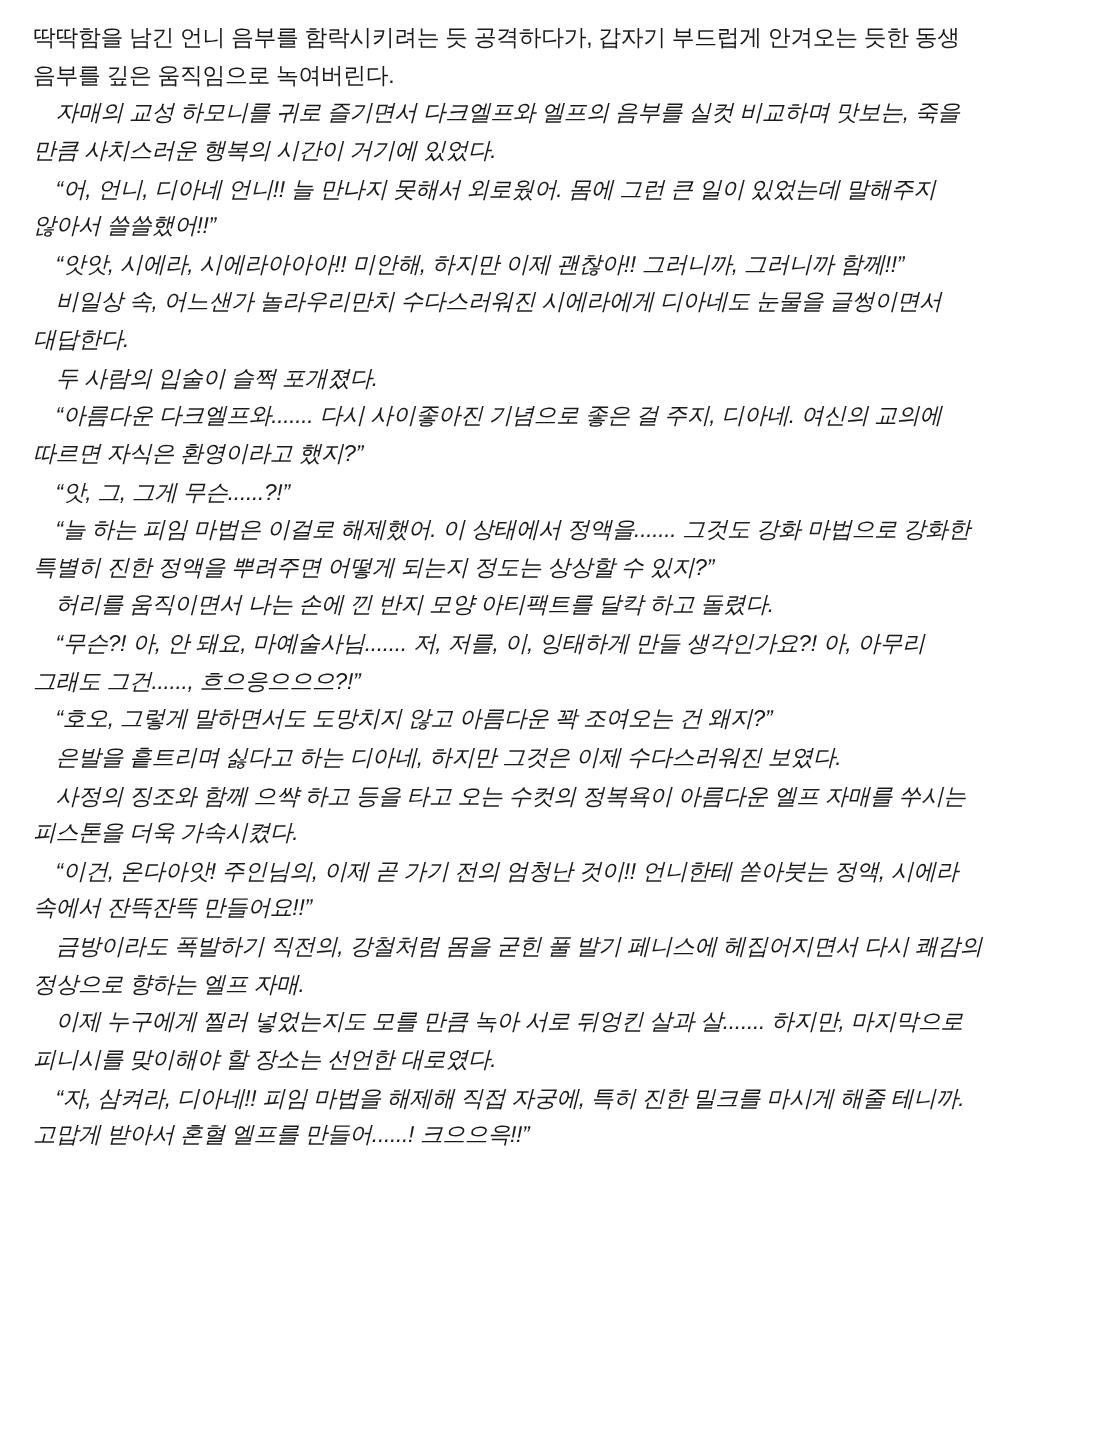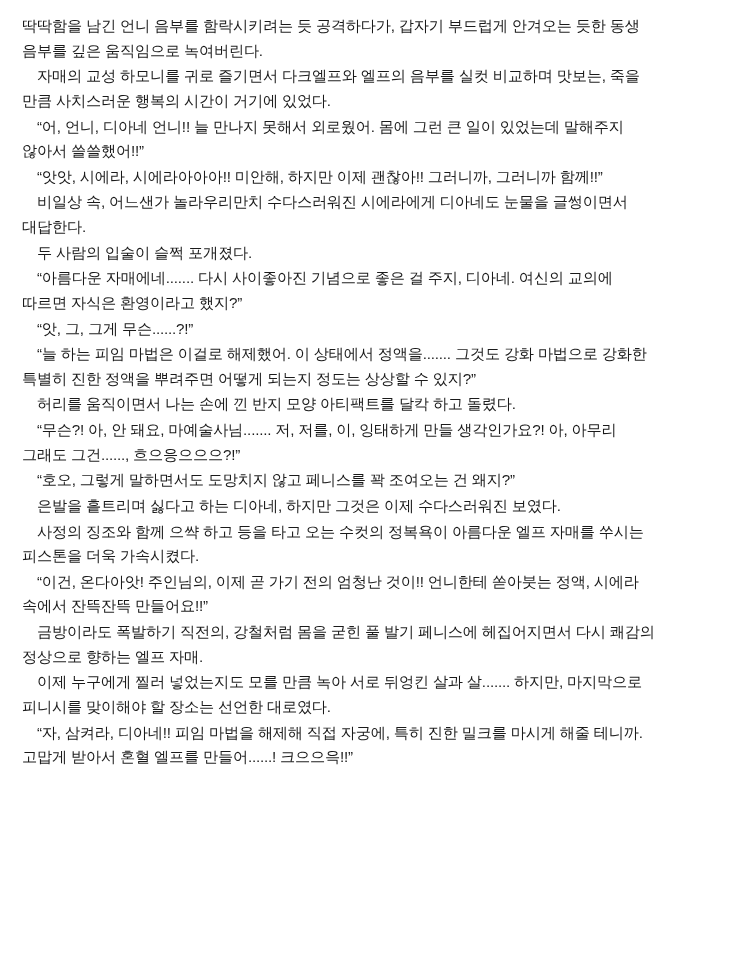--- a/index.html
+++ b/index.html
@@ -25,40 +25,41 @@
     font-size: 15.2px;
     line-height: 1.62;
     margin: 0 0 1px 0;
     text-align: left;
     letter-spacing: -0.2px;
     word-break: keep-all;
     white-space: pre-wrap;
   }
   .indent {
     text-indent: 15px;
+    font-style: italic;
   }
   .noindent {
     text-indent: 0;
   }
 </style>
 </head>
 <body>
 
 <div id="page">
   <p class="para noindent">딱딱함을 남긴 언니 음부를 함락시키려는 듯 공격하다가, 갑자기 부드럽게 안겨오는 듯한 동생 음부를 깊은 움직임으로 녹여버린다.</p>
   <p class="para indent">자매의 교성 하모니를 귀로 즐기면서 다크엘프와 엘프의 음부를 실컷 비교하며 맛보는, 죽을 만큼 사치스러운 행복의 시간이 거기에 있었다.</p>
   <p class="para indent">“어, 언니, 디아네 언니!! 늘 만나지 못해서 외로웠어. 몸에 그런 큰 일이 있었는데 말해주지 않아서 쓸쓸했어!!”</p>
   <p class="para indent">“앗앗, 시에라, 시에라아아아!! 미안해, 하지만 이제 괜찮아!! 그러니까, 그러니까 함께!!”</p>
   <p class="para indent">비일상 속, 어느샌가 놀라우리만치 수다스러워진 시에라에게 디아네도 눈물을 글썽이면서 대답한다.</p>
   <p class="para indent">두 사람의 입술이 슬쩍 포개졌다.</p>
-  <p class="para indent">“아름다운 자매에네....... 다시 사이좋아진 기념으로 좋은 걸 주지, 디아네. 여신의 교의에 따르면 자식은 환영이라고 했지?”</p>
+  <p class="para indent">“아름다운 다크엘프와....... 다시 사이좋아진 기념으로 좋은 걸 주지, 디아네. 여신의 교의에 따르면 자식은 환영이라고 했지?”</p>
   <p class="para indent">“앗, 그, 그게 무슨......?!”</p>
   <p class="para indent">“늘 하는 피임 마법은 이걸로 해제했어. 이 상태에서 정액을....... 그것도 강화 마법으로 강화한 특별히 진한 정액을 뿌려주면 어떻게 되는지 정도는 상상할 수 있지?”</p>
   <p class="para indent">허리를 움직이면서 나는 손에 낀 반지 모양 아티팩트를 달칵 하고 돌렸다.</p>
   <p class="para indent">“무슨?! 아, 안 돼요, 마예술사님....... 저, 저를, 이, 잉태하게 만들 생각인가요?! 아, 아무리 그래도 그건......, 흐으응으으으?!”</p>
-  <p class="para indent">“호오, 그렇게 말하면서도 도망치지 않고 페니스를 꽉 조여오는 건 왜지?”</p>
+  <p class="para indent">“호오, 그렇게 말하면서도 도망치지 않고 아름다운 꽉 조여오는 건 왜지?”</p>
   <p class="para indent">은발을 흩트리며 싫다고 하는 디아네, 하지만 그것은 이제 수다스러워진 보였다.</p>
   <p class="para indent">사정의 징조와 함께 으쌱 하고 등을 타고 오는 수컷의 정복욕이 아름다운 엘프 자매를 쑤시는 피스톤을 더욱 가속시켰다.</p>
   <p class="para indent">“이건, 온다아앗! 주인님의, 이제 곧 가기 전의 엄청난 것이!! 언니한테 쏟아붓는 정액, 시에라 속에서 잔뜩잔뜩 만들어요!!”</p>
   <p class="para indent">금방이라도 폭발하기 직전의, 강철처럼 몸을 굳힌 풀 발기 페니스에 헤집어지면서 다시 쾌감의 정상으로 향하는 엘프 자매.</p>
   <p class="para indent">이제 누구에게 찔러 넣었는지도 모를 만큼 녹아 서로 뒤엉킨 살과 살....... 하지만, 마지막으로 피니시를 맞이해야 할 장소는 선언한 대로였다.</p>
   <p class="para indent">“자, 삼켜라, 디아네!! 피임 마법을 해제해 직접 자궁에, 특히 진한 밀크를 마시게 해줄 테니까. 고맙게 받아서 혼혈 엘프를 만들어......! 크으으윽!!”</p>
 </div>
 
 </body></html>

